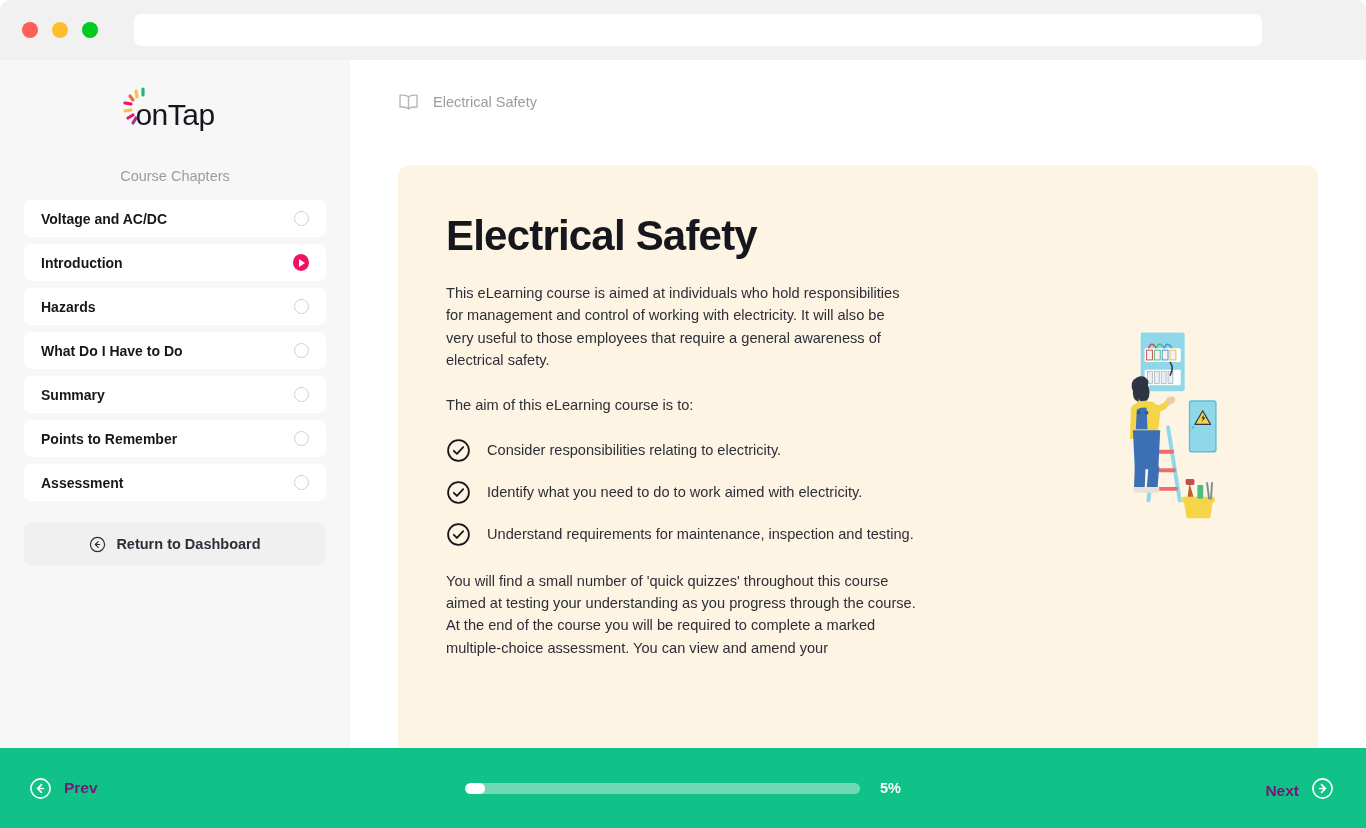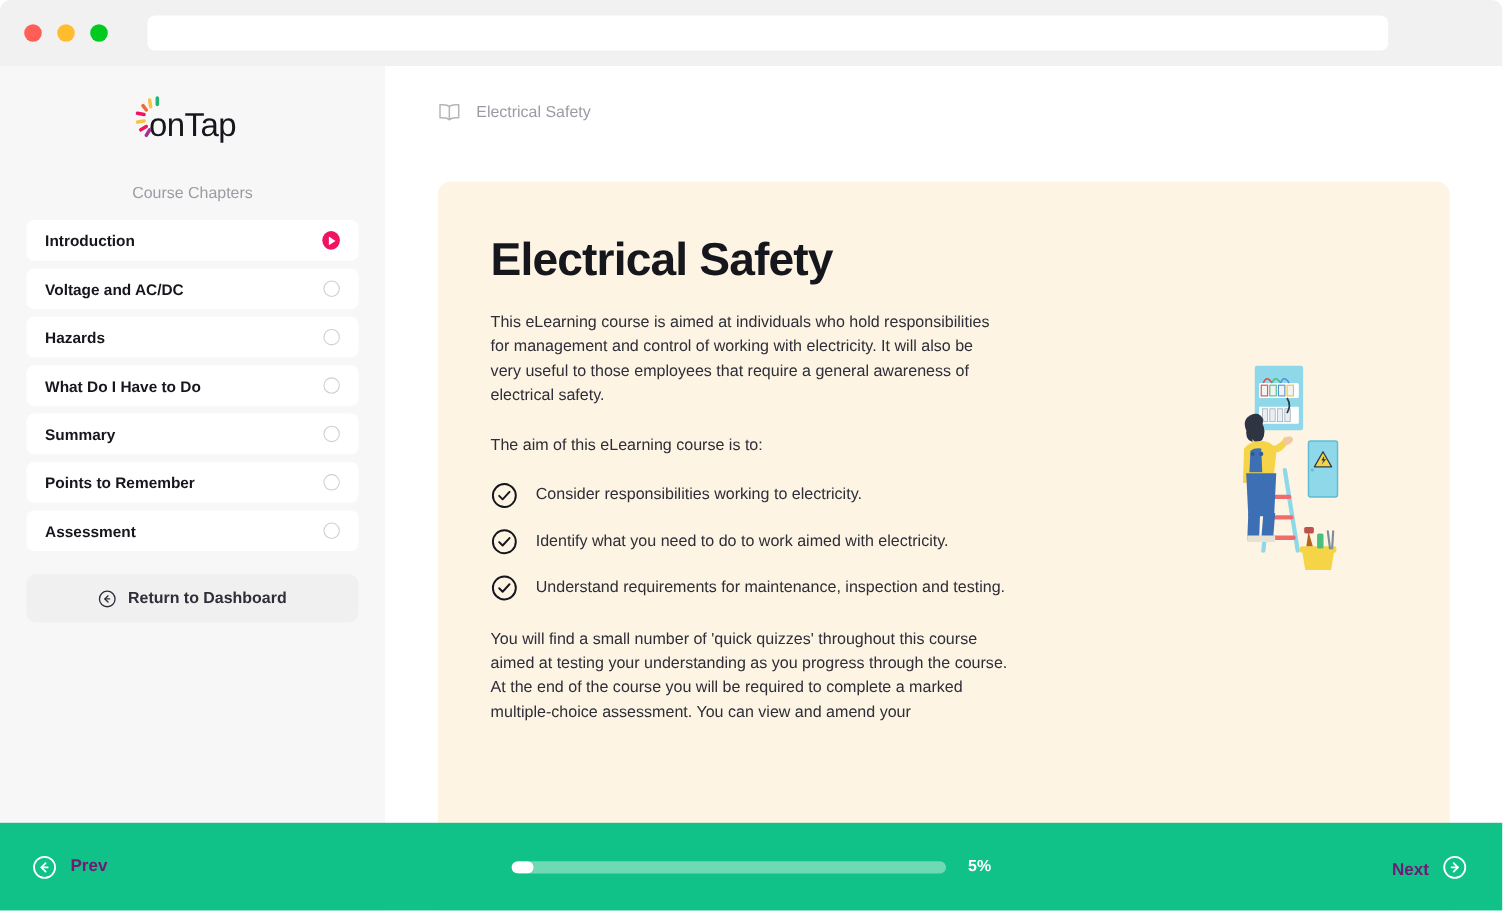--- a/index.html
+++ b/index.html
@@ -197,32 +197,32 @@
         </svg>
         <span class="logo-text">onTap</span>
       </div>
     </div>
 
     <div class="section-title">Course Chapters</div>
 
     <nav class="chapters">
 
       <div class="chapter">
+        <span class="chapter-label">Voltage and AC/DC</span>
+        <span class="chapter-status">
+          <span class="status-circle"></span>
+        </span>
+      </div>
+
+      <div class="chapter">
         <span class="chapter-label">Introduction</span>
         <span class="chapter-status">
           <span class="status-play">
               <span class="tri"></span>
             </span>
-        </span>
-      </div>
-
-      <div class="chapter">
-        <span class="chapter-label">Voltage and AC/DC</span>
-        <span class="chapter-status">
-          <span class="status-circle"></span>
         </span>
       </div>
 
       <div class="chapter">
         <span class="chapter-label">Hazards</span>
         <span class="chapter-status">
           <span class="status-circle"></span>
         </span>
       </div>
 
@@ -288,21 +288,21 @@
           <p class="para">The aim of this eLearning course is to:</p>
         </div>
 
         <div class="aims">
 
           <div class="aim">
             <svg class="check" viewBox="0 0 24 24" fill="none" stroke="#16161d" stroke-width="1.7">
               <circle cx="12" cy="12" r="10"></circle>
               <path d="M7.5 12.3l3 3 6-6.5" stroke-linecap="round" stroke-linejoin="round"></path>
             </svg>
-            <span class="aim-text">Consider responsibilities working to electricity.</span>
+            <span class="aim-text">Consider responsibilities relating to electricity.</span>
           </div>
 
           <div class="aim">
             <svg class="check" viewBox="0 0 24 24" fill="none" stroke="#16161d" stroke-width="1.7">
               <circle cx="12" cy="12" r="10"></circle>
               <path d="M7.5 12.3l3 3 6-6.5" stroke-linecap="round" stroke-linejoin="round"></path>
             </svg>
             <span class="aim-text">Identify what you need to do to work aimed with electricity.</span>
           </div>
 

